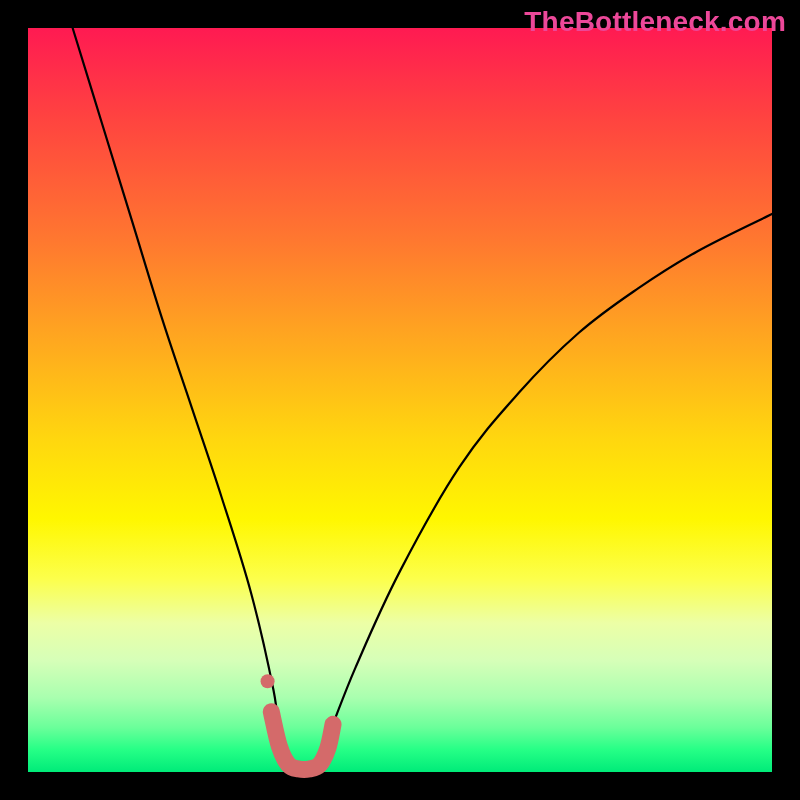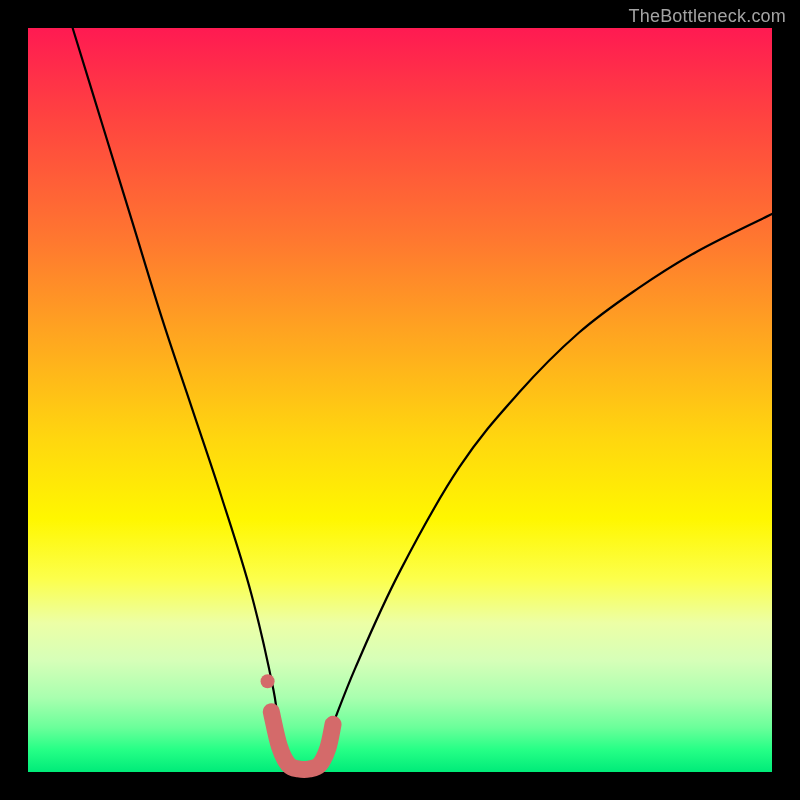--- a/index.html
+++ b/index.html
@@ -39,23 +39,23 @@
       #a9ffaf 90%,
       #6bff9a 94%,
       #26ff86 97%,
       #00eb79 100%
     );
   }
   .watermark {
     position: absolute;
     top: 6px;
     right: 14px;
-    color: #a3a3a3;
-    font-size: 18px;
-    font-weight: 400;
+    color: #ec4899;
+    font-size: 28px;
+    font-weight: 700;
     letter-spacing: 0.2px;
     user-select: none;
   }
   svg.curve {
     position: absolute;
     left: 0;
     top: 0;
     width: 744px;
     height: 744px;
     overflow: visible;

